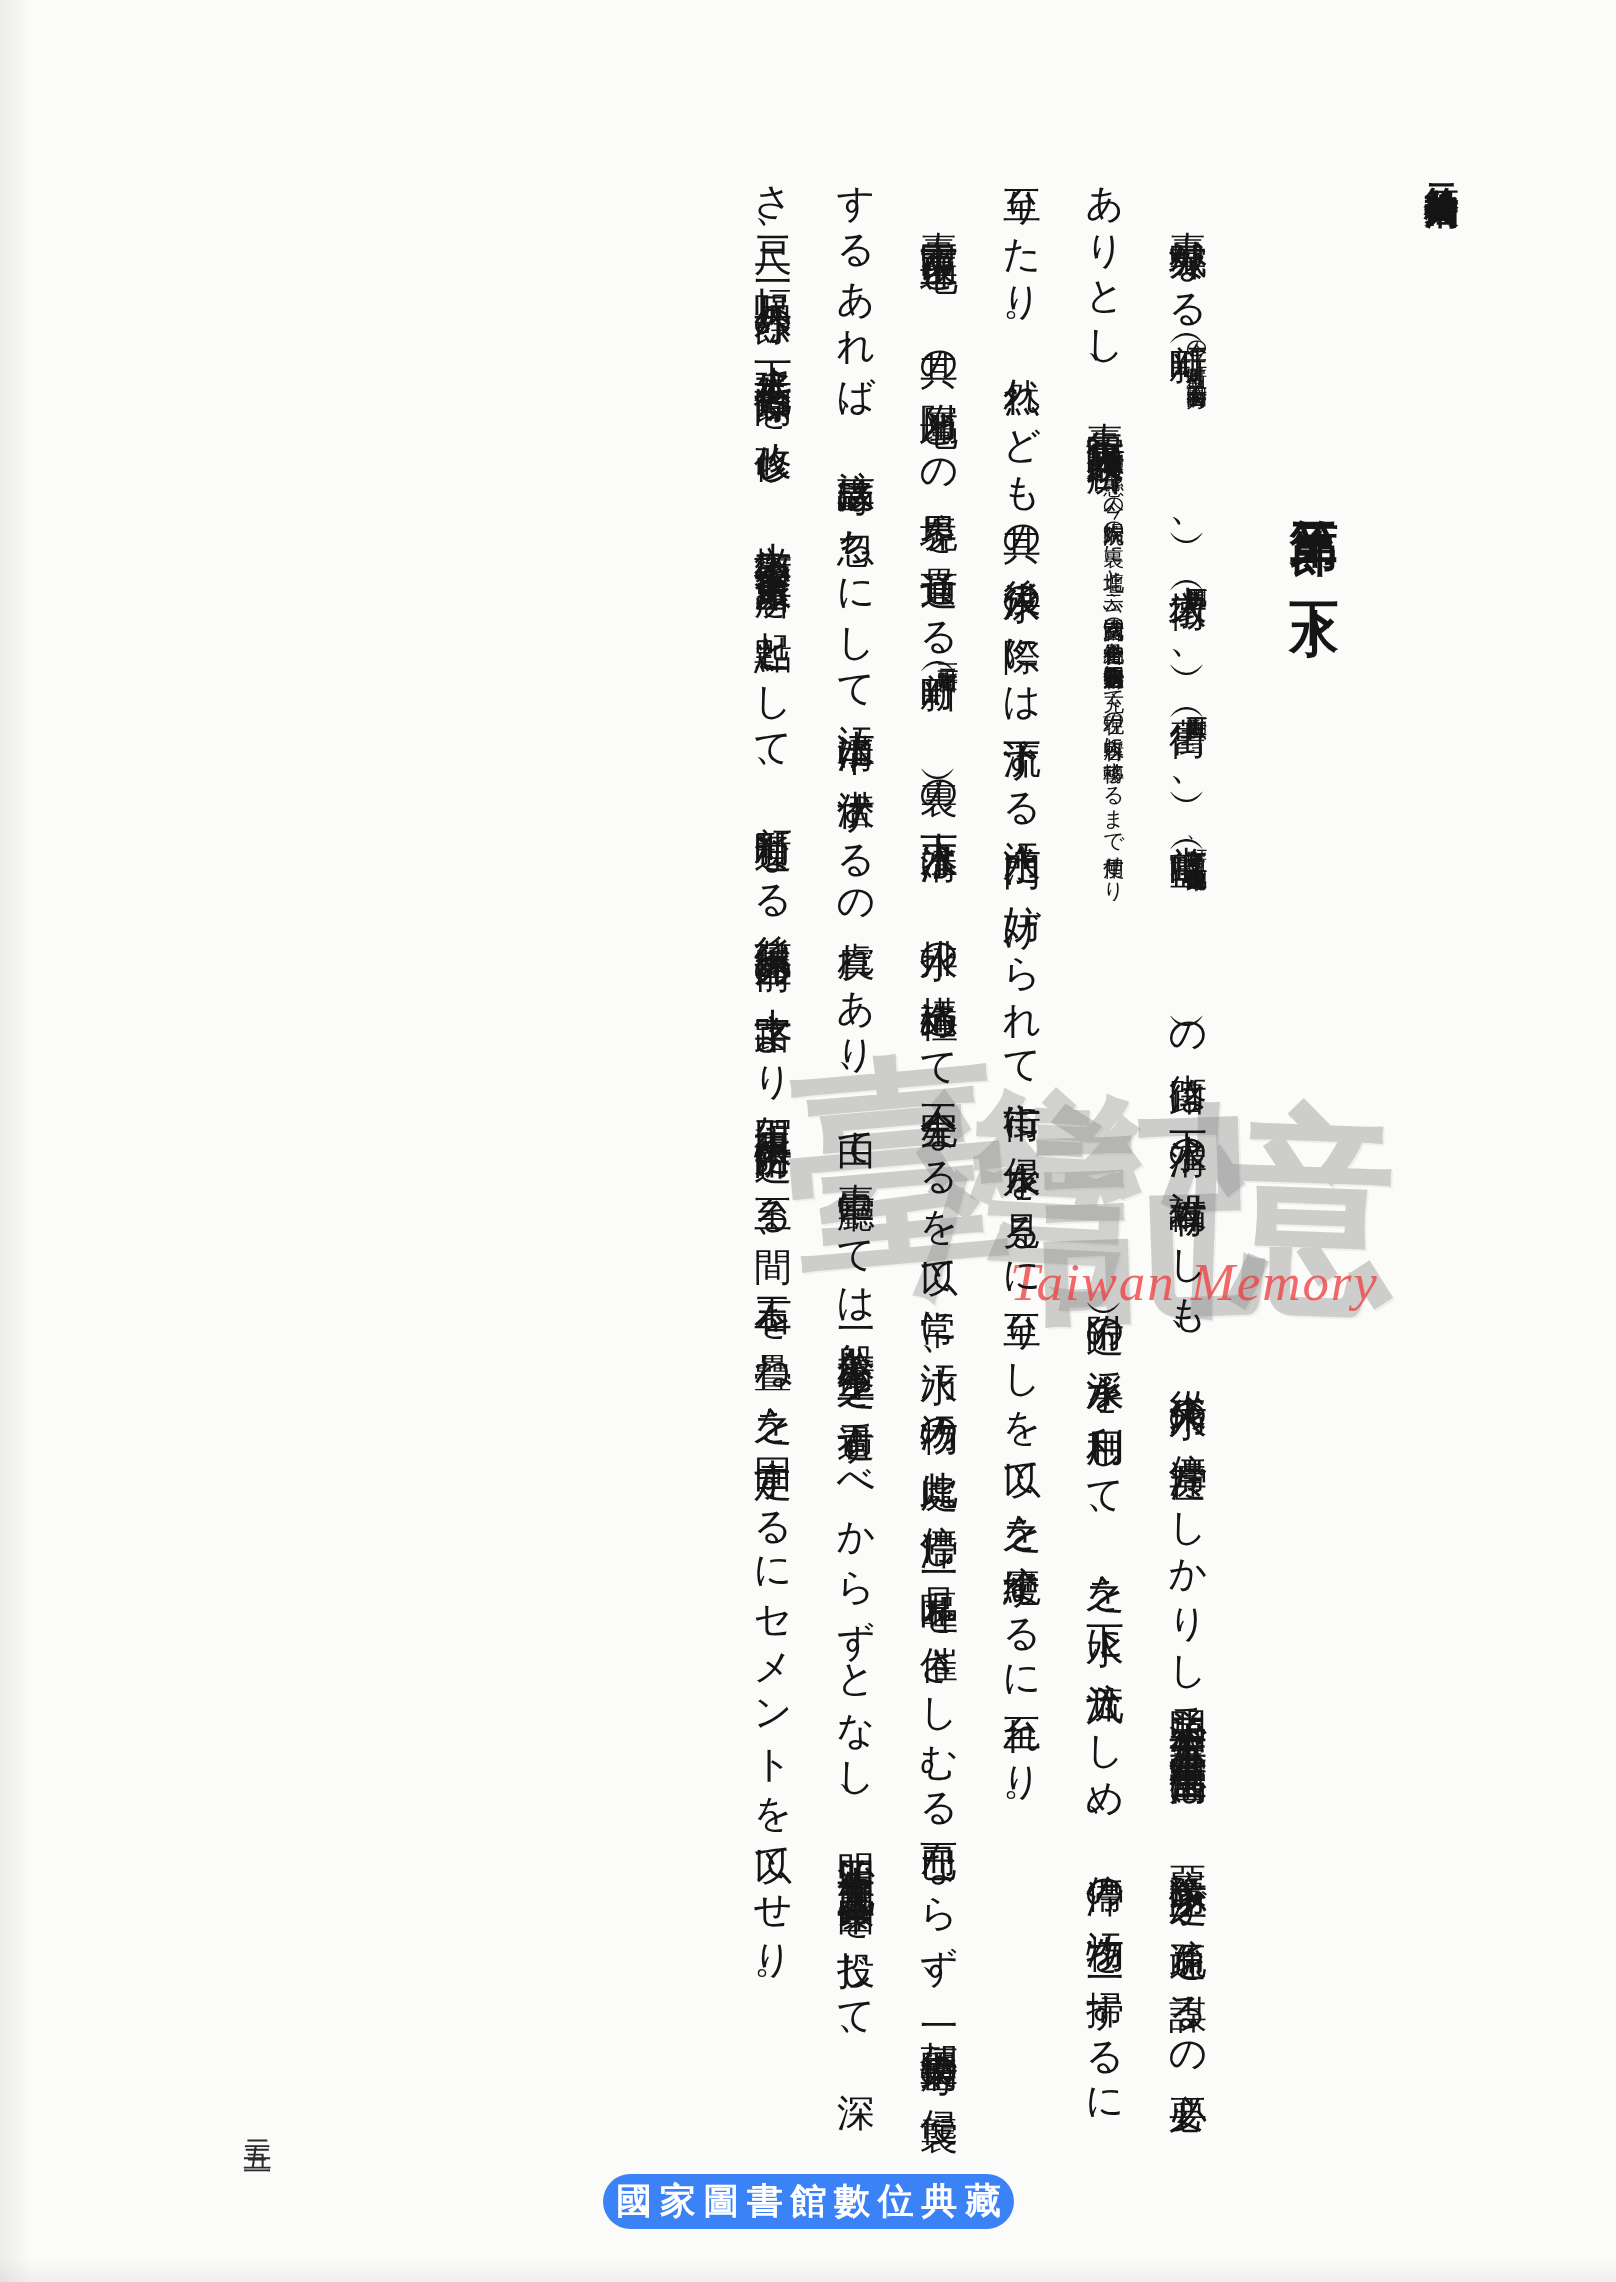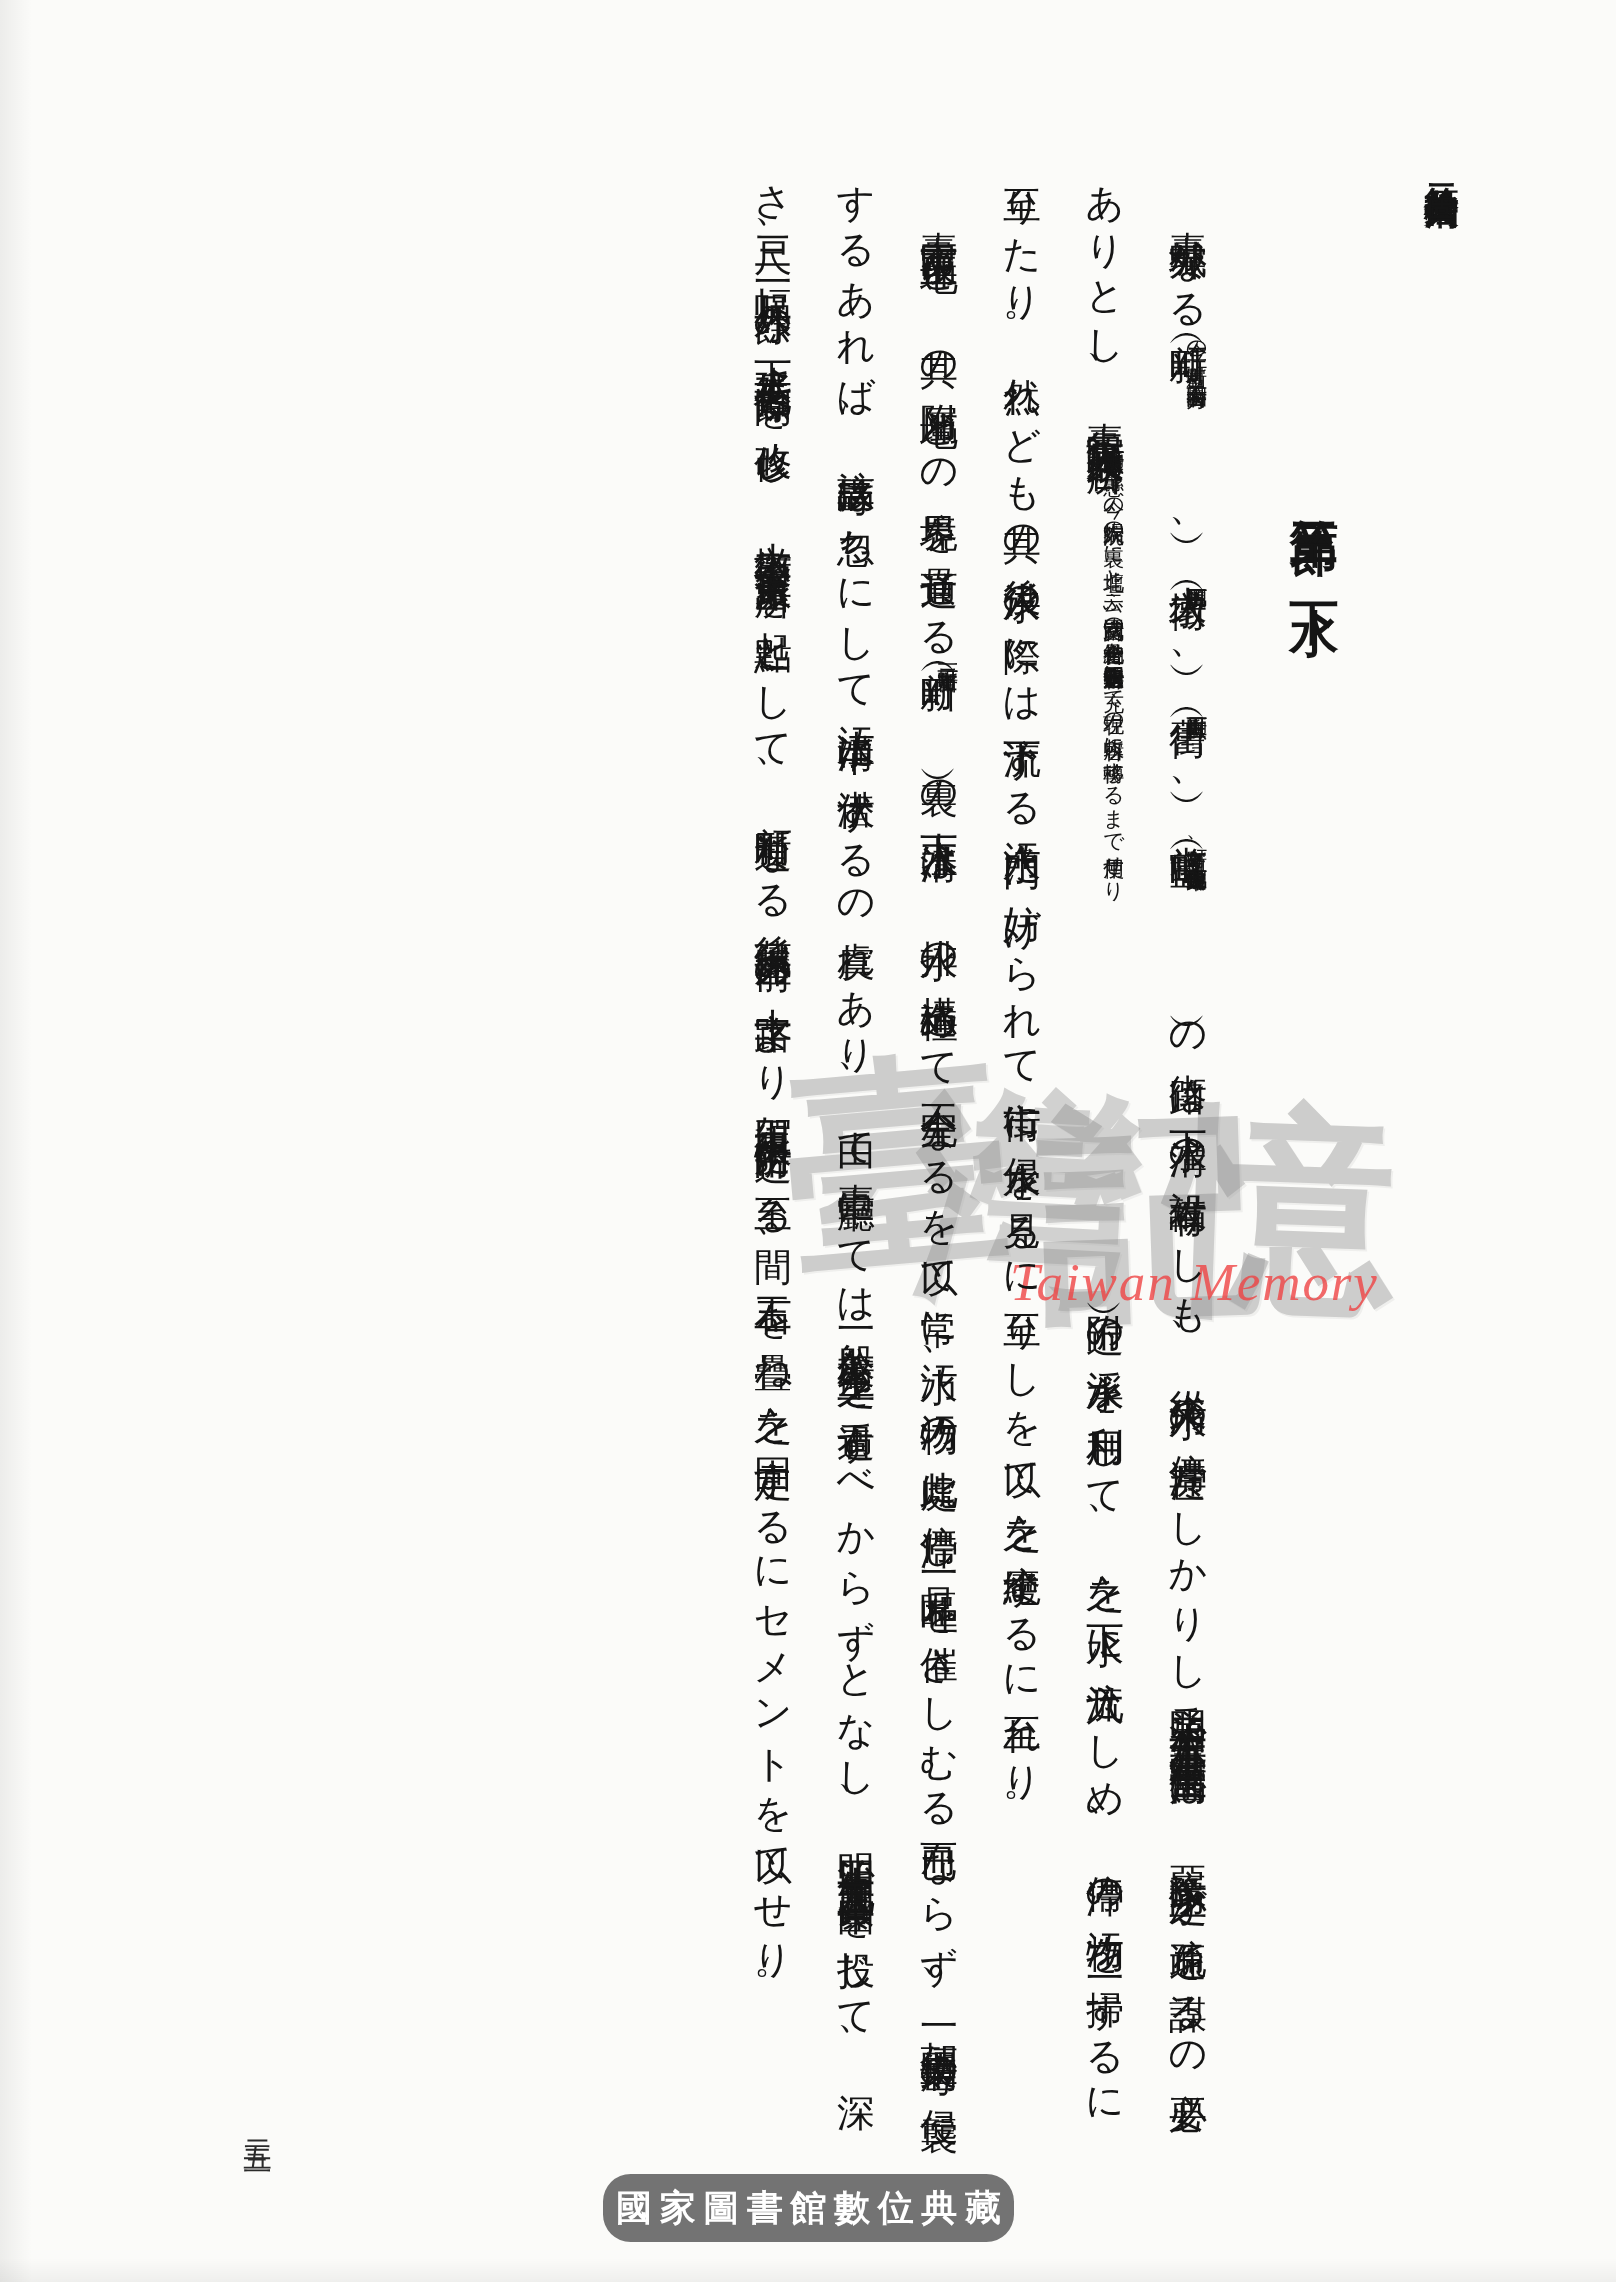--- a/index.html
+++ b/index.html
@@ -73,22 +73,22 @@
   .wm-char.c3{left:1170px;top:1101px;transform:rotate(2deg);}
   .wm-latin{
     position:absolute;left:1010px;top:1252px;
     font-size:53px;font-style:italic;
     color:#ef4444;opacity:0.8;letter-spacing:1.9px;
   }
 
   
   .footer-banner{
     position:absolute;left:603px;top:2174px;
-    width:411px;height:68px;
-    background:#737373;border-radius:27.6px;
+    width:411px;height:55px;
+    background:#3b82f6;border-radius:27.6px;
     display:flex;align-items:center;justify-content:center;
   }
   .footer-banner span{
     color:#ffffff;font-size:36px;letter-spacing:7.6px;
     font-family:"Liberation Sans","DejaVu Sans",sans-serif;
     font-weight:bold;text-indent:7.6px;
   }
 </style>
 </head>
 <body>

